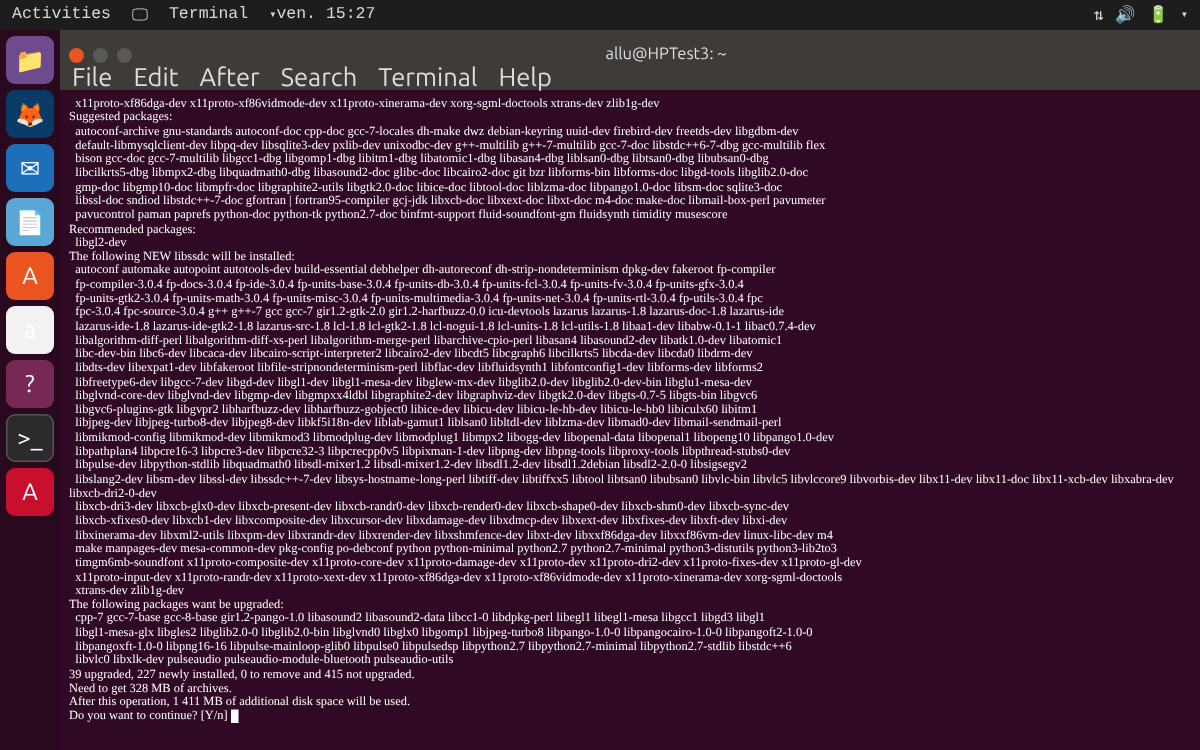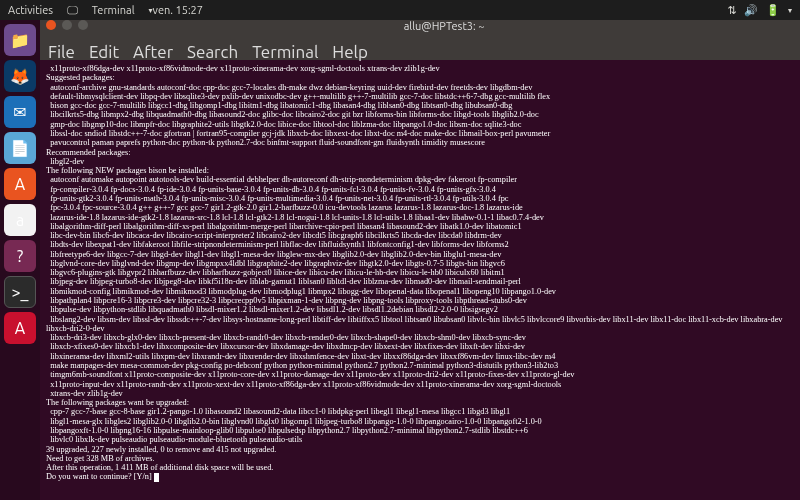--- a/index.html
+++ b/index.html
@@ -10,20 +10,21 @@
   overflow: hidden;
   position: relative;
 }
 .topbar {
   height: 20px; width: 100%;
   background: #1d1d1d;
   color: #d8d8d3;
   font-size: 11px;
   display: flex; align-items: center;
   padding: 0 8px;
+  font-family: Liberation Mono, monospace;
 }
 .topbar .left { display: flex; gap: 14px; align-items: center; }
 .topbar .center { flex: 1; text-align: left; }
 .topbar .right { display: flex; gap: 8px; align-items: center; font-size: 11px; }
 .topbar .tri { font-size: 8px; }
 
 .launcher {
   position: absolute; left: 0; top: 20px; width: 40px; height: 480px;
   background: rgba(40,10,30,0.85);
   display: flex; flex-direction: column; align-items: center;
@@ -44,21 +45,21 @@
 .t-term { background: #2b2b2b; border:1px solid #555; }
 .t-red { background: #c8102e; }
 
 .window {
   position: absolute; left: 40px; top: 20px; right: 0; bottom: 0;
   background: #300a24;
   display: flex; flex-direction: column;
 }
 .titlebar {
   height: 22px; background: #3f3b39;
-  display: flex; align-items: flex-start; padding: 0 6px;
+  display: flex; align-items: flex-end; padding: 0 6px;
   color: #ddd; font-size: 11px;
 }
 .titlebar .dot { width: 10px; height: 10px; border-radius: 50%; margin-right: 6px; }
 .dot-close { background: #e95420; }
 .dot-min, .dot-max { background: #5b5956; }
 .menubar {
   height: 18px; background: #3f3b39;
   display: flex; align-items: center; gap: 14px;
   padding: 0 8px; color: #ddd; font-size: 17px;
 }
@@ -123,21 +124,21 @@
 <span>Suggested packages:</span>
 <span>  autoconf-archive gnu-standards autoconf-doc cpp-doc gcc-7-locales dh-make dwz debian-keyring uuid-dev firebird-dev freetds-dev libgdbm-dev
   default-libmysqlclient-dev libpq-dev libsqlite3-dev pxlib-dev unixodbc-dev g++-multilib g++-7-multilib gcc-7-doc libstdc++6-7-dbg gcc-multilib flex
   bison gcc-doc gcc-7-multilib libgcc1-dbg libgomp1-dbg libitm1-dbg libatomic1-dbg libasan4-dbg liblsan0-dbg libtsan0-dbg libubsan0-dbg
   libcilkrts5-dbg libmpx2-dbg libquadmath0-dbg libasound2-doc glibc-doc libcairo2-doc git bzr libforms-bin libforms-doc libgd-tools libglib2.0-doc
   gmp-doc libgmp10-doc libmpfr-doc libgraphite2-utils libgtk2.0-doc libice-doc libtool-doc liblzma-doc libpango1.0-doc libsm-doc sqlite3-doc
   libssl-doc sndiod libstdc++-7-doc gfortran | fortran95-compiler gcj-jdk libxcb-doc libxext-doc libxt-doc m4-doc make-doc libmail-box-perl pavumeter
   pavucontrol paman paprefs python-doc python-tk python2.7-doc binfmt-support fluid-soundfont-gm fluidsynth timidity musescore</span>
 <span>Recommended packages:</span>
 <span>  libgl2-dev</span>
-<span>The following NEW packages bison be installed:</span>
+<span>The following NEW libssdc will be installed:</span>
 <span>  autoconf automake autopoint autotools-dev build-essential debhelper dh-autoreconf dh-strip-nondeterminism dpkg-dev fakeroot fp-compiler
   fp-compiler-3.0.4 fp-docs-3.0.4 fp-ide-3.0.4 fp-units-base-3.0.4 fp-units-db-3.0.4 fp-units-fcl-3.0.4 fp-units-fv-3.0.4 fp-units-gfx-3.0.4
   fp-units-gtk2-3.0.4 fp-units-math-3.0.4 fp-units-misc-3.0.4 fp-units-multimedia-3.0.4 fp-units-net-3.0.4 fp-units-rtl-3.0.4 fp-utils-3.0.4 fpc
   fpc-3.0.4 fpc-source-3.0.4 g++ g++-7 gcc gcc-7 gir1.2-gtk-2.0 gir1.2-harfbuzz-0.0 icu-devtools lazarus lazarus-1.8 lazarus-doc-1.8 lazarus-ide
   lazarus-ide-1.8 lazarus-ide-gtk2-1.8 lazarus-src-1.8 lcl-1.8 lcl-gtk2-1.8 lcl-nogui-1.8 lcl-units-1.8 lcl-utils-1.8 libaa1-dev libabw-0.1-1 libac0.7.4-dev
   libalgorithm-diff-perl libalgorithm-diff-xs-perl libalgorithm-merge-perl libarchive-cpio-perl libasan4 libasound2-dev libatk1.0-dev libatomic1
   libc-dev-bin libc6-dev libcaca-dev libcairo-script-interpreter2 libcairo2-dev libcdt5 libcgraph6 libcilkrts5 libcda-dev libcda0 libdrm-dev
   libdts-dev libexpat1-dev libfakeroot libfile-stripnondeterminism-perl libflac-dev libfluidsynth1 libfontconfig1-dev libforms-dev libforms2
   libfreetype6-dev libgcc-7-dev libgd-dev libgl1-dev libgl1-mesa-dev libglew-mx-dev libglib2.0-dev libglib2.0-dev-bin libglu1-mesa-dev
   libglvnd-core-dev libglvnd-dev libgmp-dev libgmpxx4ldbl libgraphite2-dev libgraphviz-dev libgtk2.0-dev libgts-0.7-5 libgts-bin libgvc6

